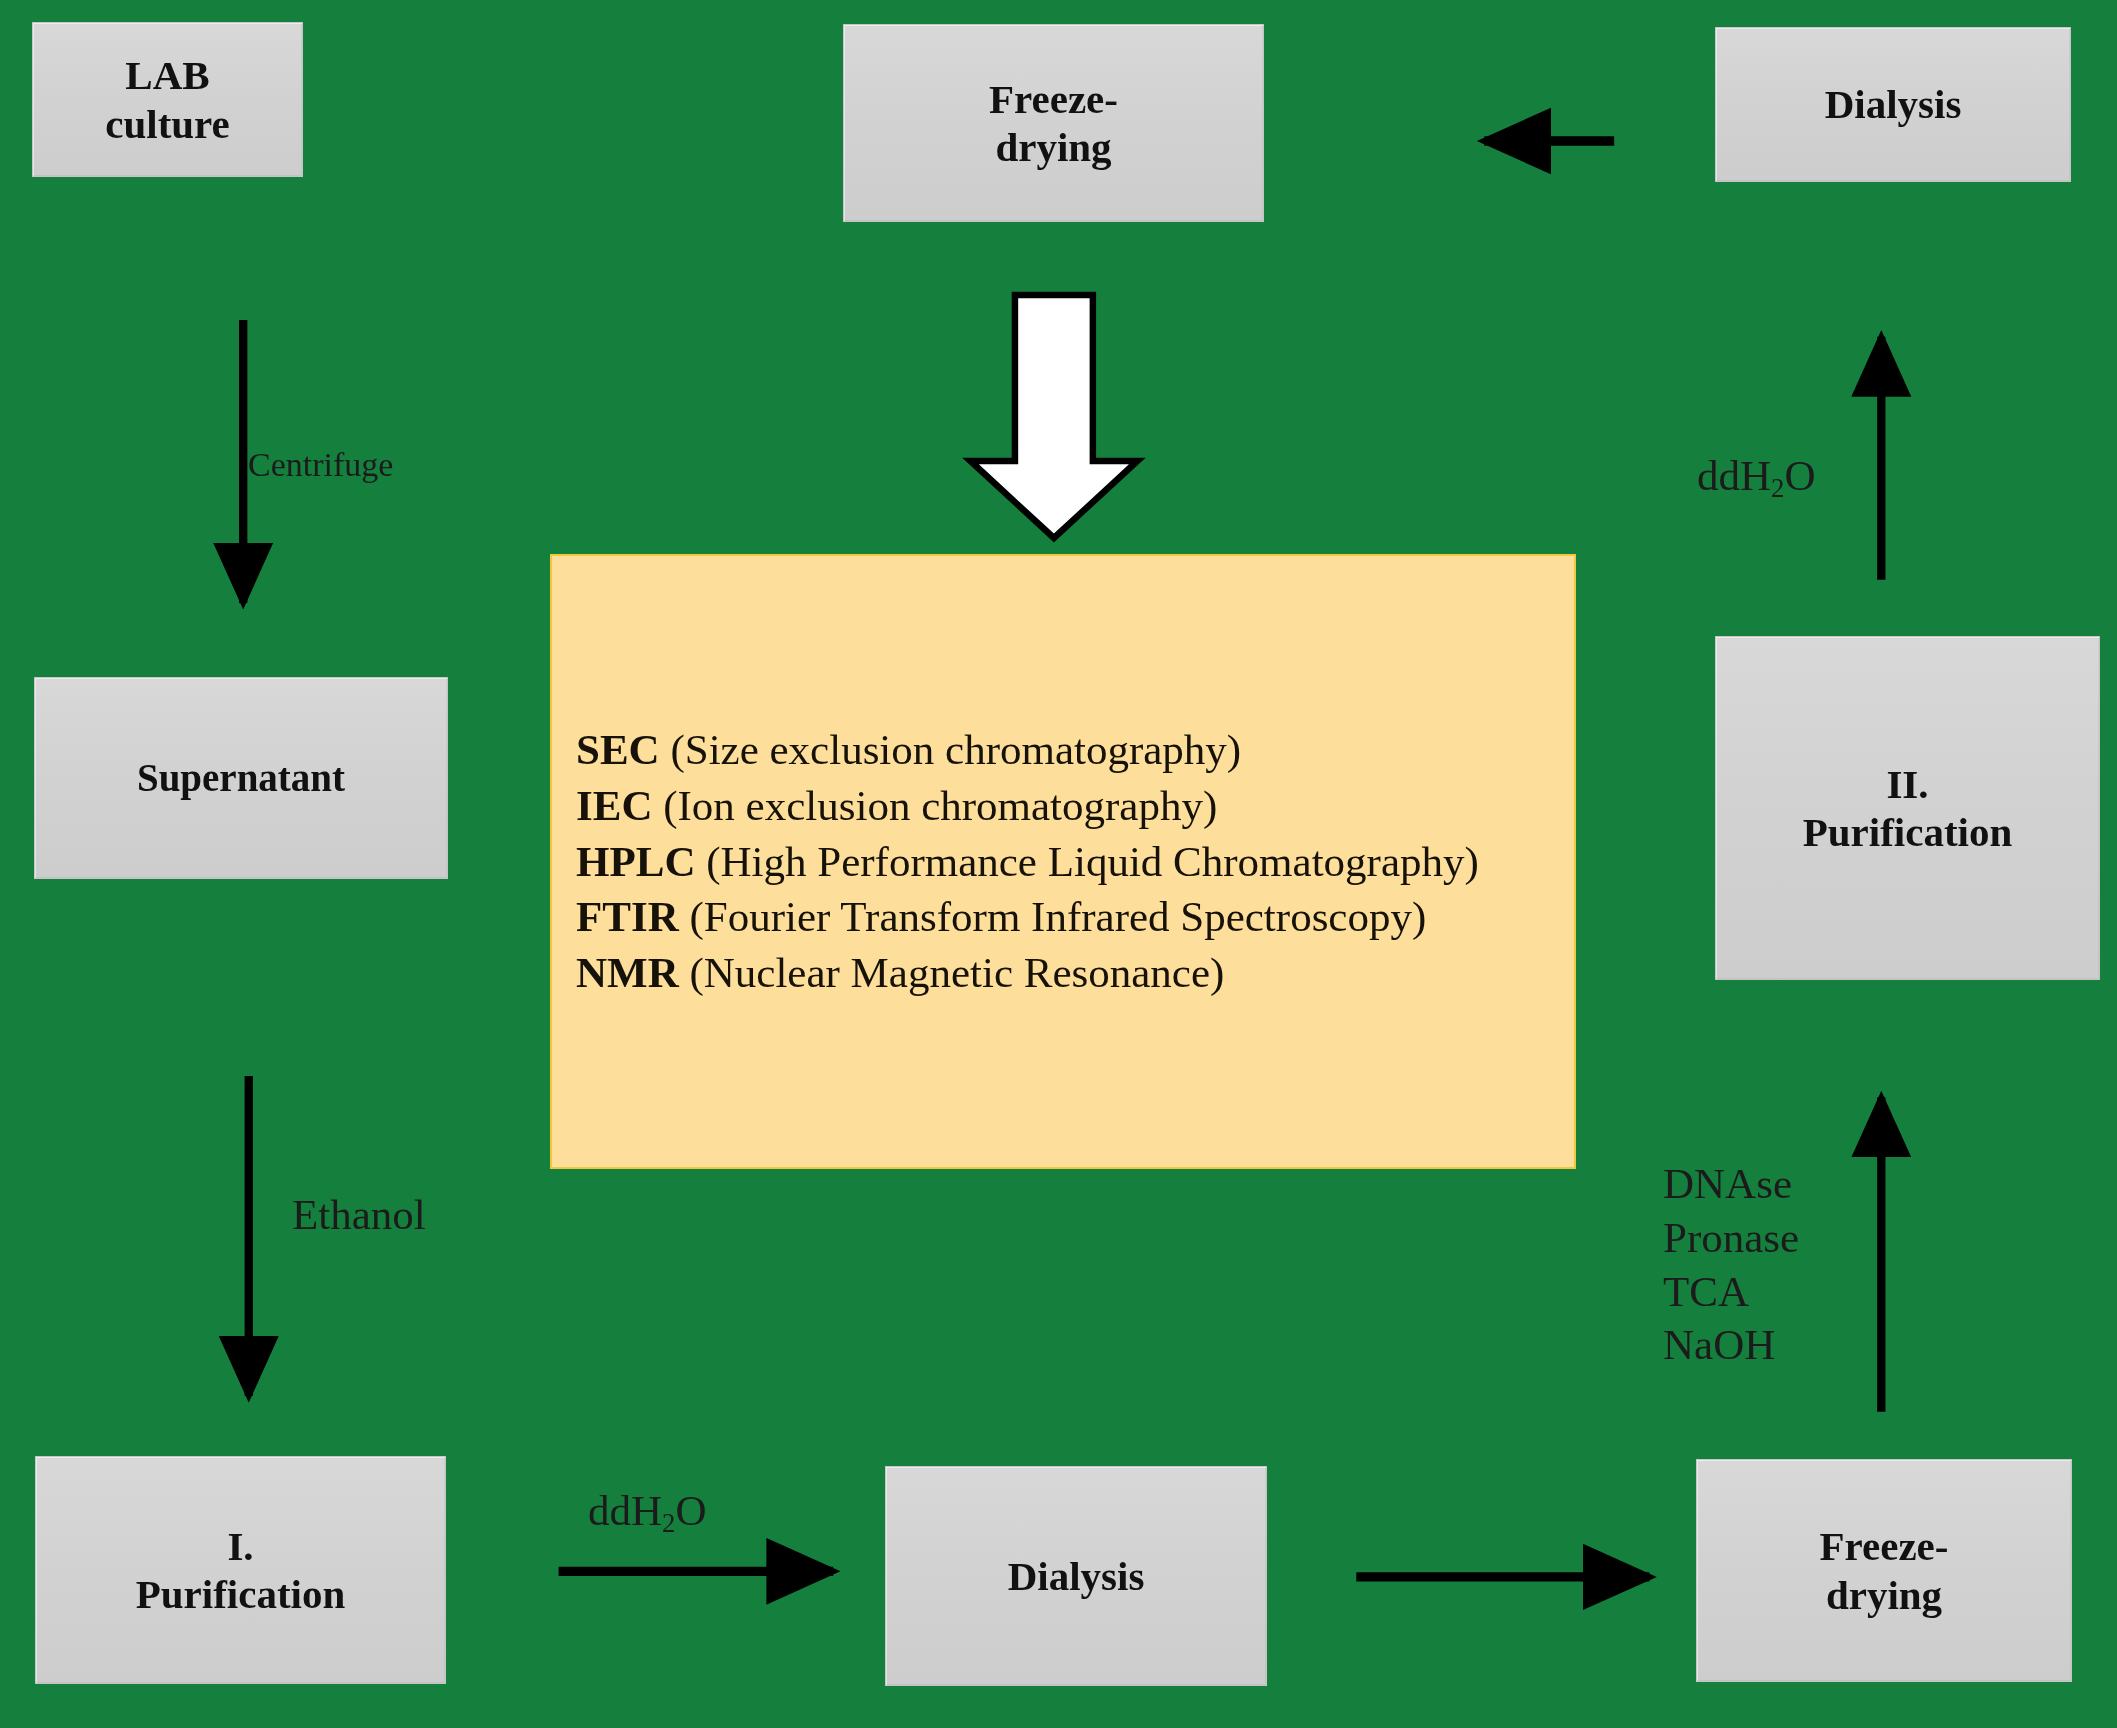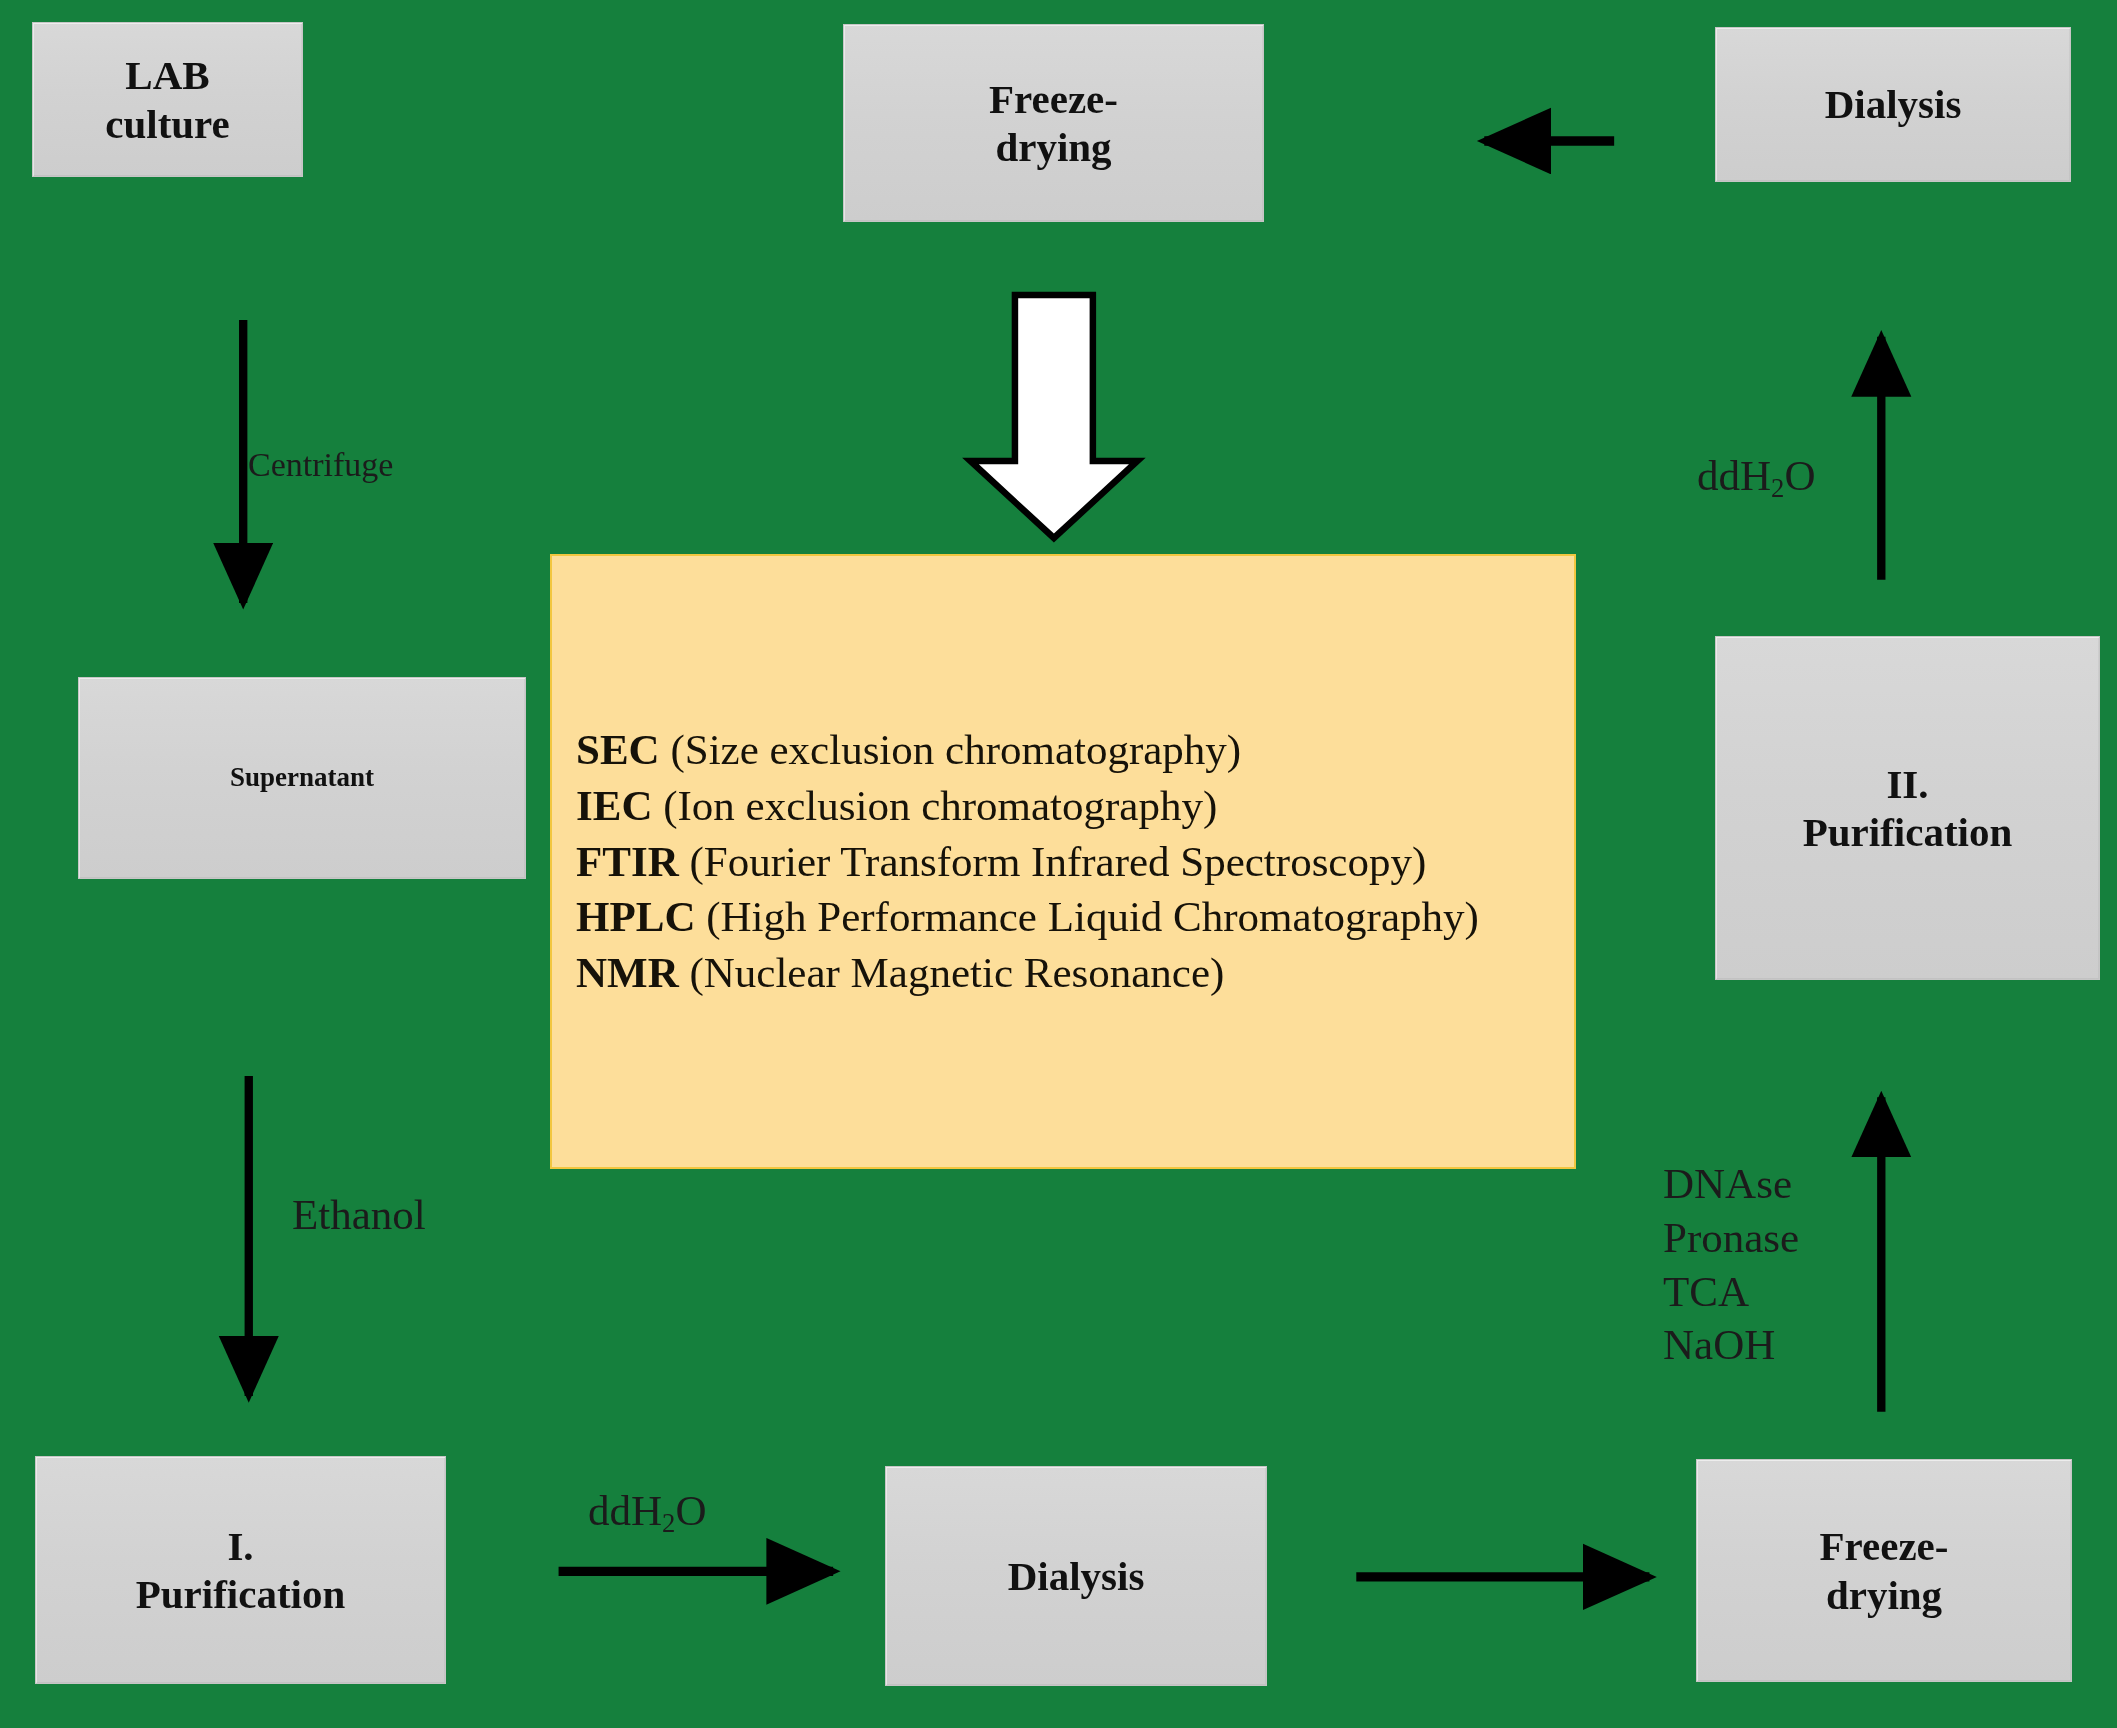--- a/index.html
+++ b/index.html
@@ -132,21 +132,21 @@
       <span class="label-line">drying</span>
     </div>
   </div>
 
   <div class="node" style="left:1715px; top:27px; width:356px; height:155px; font-size:41px;">
     <div>
       <span class="label-line">Dialysis</span>
     </div>
   </div>
 
-  <div class="node" style="left:34px; top:677px; width:448px; height:202px; font-size:27px;margin-left:44px;">
+  <div class="node" style="left:34px; top:677px; width:414px; height:202px; font-size:39px;">
     <div>
       <span class="label-line">Supernatant</span>
     </div>
   </div>
 
   <div class="node" style="left:1715px; top:636px; width:385px; height:344px; font-size:41px;">
     <div>
       <span class="label-line">II.</span>
       <span class="label-line">Purification</span>
     </div>
@@ -198,27 +198,27 @@
       <span>(Size exclusion chromatography)</span>
     </div>
 
     <div class="row">
       <span class="acr">IEC</span> 
       <span>(Ion exclusion chromatography)</span>
     </div>
 
 
     <div class="row wrap" style="max-width:928px;">
+      <span class="acr">HPLC</span> 
+      <span>(High Performance Liquid Chromatography)</span>
+    </div>
+
+    <div class="row wrap" style="max-width:928px;">
       <span class="acr">FTIR</span> 
       <span>(Fourier Transform Infrared Spectroscopy)</span>
-    </div>
-
-    <div class="row wrap" style="max-width:928px;">
-      <span class="acr">HPLC</span> 
-      <span>(High Performance Liquid Chromatography)</span>
     </div>
 
     <div class="row">
       <span class="acr">NMR</span> 
       <span>(Nuclear Magnetic Resonance)</span>
     </div>
 
   </div>
 
 </div>

